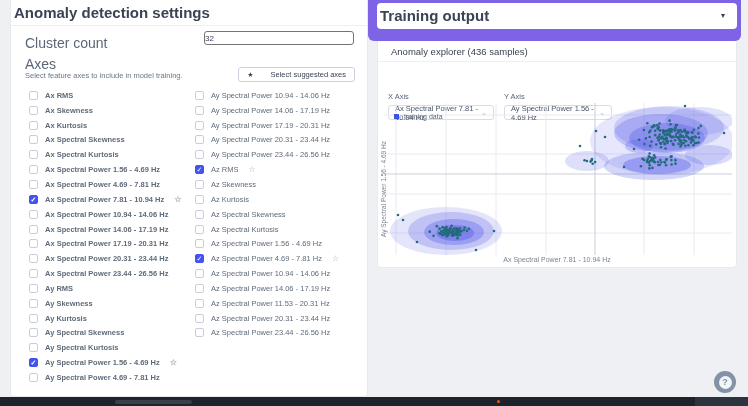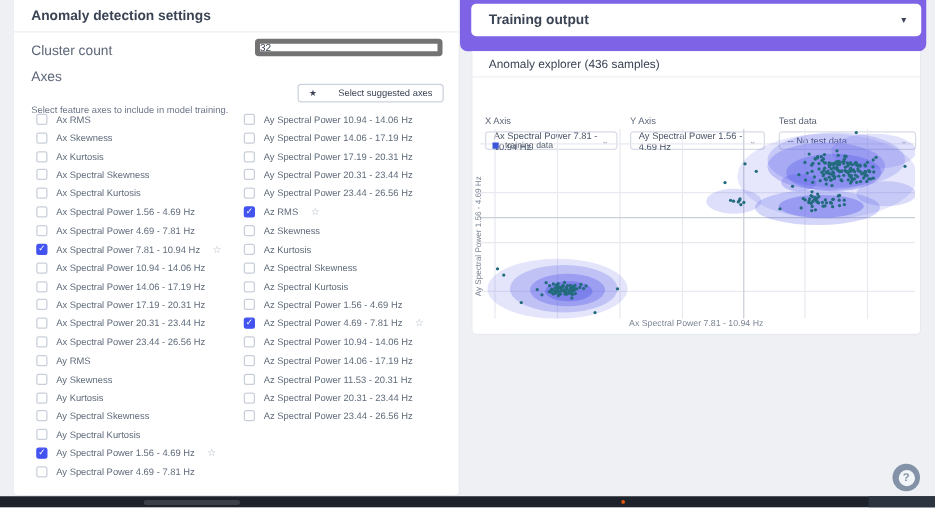--- a/index.html
+++ b/index.html
@@ -7,29 +7,29 @@
   body {
     font-family:"Liberation Sans", sans-serif;
     background:#eef0f4;
     position:relative;
     color:#3a4354;
   }
   .card { background:#fff; position:absolute; }
 
   
   #left-panel { left:10px; top:0; width:358px; height:397px; border:1px solid #e8eaf0; border-top:none; border-radius:0 0 4px 4px; }
-  .panel-title { font-size:11px; font-weight:bold; color:#3a4354; height:26px; line-height:26px; padding-left:14px; border-bottom:1px solid #edeff4; }
-  .field-label { position:absolute; font-size:11px; color:#5c6678; }
-  #cluster-count-input { position:absolute; top:31px; right:13px; width:150px; height:14px; border:4px solid #737373; border-radius:3px; font-size:8px; color:#3a4354; padding-left:0; font-family:"Liberation Sans",sans-serif; }
-  .help-text { position:absolute; left:14px; top:71px; font-size:7.5px; color:#6c7688;margin-top:12px; }
+  .panel-title { font-size:15px; font-weight:bold; color:#3a4354; height:26px; line-height:26px; padding-left:3px; border-bottom:1px solid #edeff4; }
+  .field-label { position:absolute; font-size:14px; color:#5c6678; }
+  #cluster-count-input { position:absolute; top:31px; right:13px; width:150px; height:14px; border:1px solid #737373; border-radius:3px; font-size:8px; color:#3a4354; padding-left:0; font-family:"Liberation Sans",sans-serif; }
+  .help-text { position:absolute; left:14px; top:71px; font-size:7.5px; color:#6c7688; }
   #suggest-btn { position:absolute; right:12px; top:67px; height:15px; background:#fff; border:1px solid #ccd2dd; border-radius:3px; font-size:7.5px; color:#3a4354; padding:0 8px; display:flex; align-items:center; gap:17px; cursor:pointer; font-family:"Liberation Sans",sans-serif; }
   #suggest-btn .star-solid { font-size:7px; color:#3a4354; }
 
   .cb-col { position:absolute; top:88px; }
-  #cb-col-1 { left:18px; width:162px; }
+  #cb-col-1 { left:18px; width:162px;font-weight:bold; }
   #cb-col-2 { left:184px; width:172px; }
   .cb-row { height:14.85px; display:flex; align-items:center; gap:7px; cursor:pointer; }
   .cb-box { width:9px; height:9px; border:1px solid #c9cfda; border-radius:2px; background:#fff; flex:0 0 auto; font-size:7px; line-height:8px; text-align:center; color:#fff; }
   .cb-box.checked { background:#4353f0; border-color:#4353f0; }
   .cb-label { font-size:7.5px; color:#5f6b7a; white-space:nowrap; }
   .cb-star { font-size:8px; color:#a7b0bd; margin-left:3px; }
 
   
   #purple-wrap { position:absolute; left:368px; top:0; width:373px; height:41px; background:#7e63e6; border-radius:0 0 6px 6px; }
   #training-card { left:377px; top:3px; width:360px; height:26px; border-radius:4px; }
@@ -251,27 +251,20 @@
     <span class="sel-label">X Axis</span>
     <div class="select">
       <span>Ax Spectral Power 7.81 - 10.94 Hz</span>
       <span class="chev">⌄</span>
     </div>
   </div>
   <div class="sel-group" id="sel-y">
     <span class="sel-label">Y Axis</span>
     <div class="select">
       <span>Ay Spectral Power 1.56 - 4.69 Hz</span>
-      <span class="chev">⌄</span>
-    </div>
-  </div>
-  <div class="sel-group" id="sel-test">
-    <span class="sel-label">Test data</span>
-    <div class="select">
-      <span>-- No test data</span>
       <span class="chev">⌄</span>
     </div>
   </div>
 
   <div id="chart-zone">
     <svg id="scatter-svg" width="348" height="152">
         <line x1="12" y1="0" x2="12" y2="152" stroke="#e9eaf1" stroke-width="1"></line>
         <line x1="62" y1="0" x2="62" y2="152" stroke="#e9eaf1" stroke-width="1"></line>
         <line x1="112" y1="0" x2="112" y2="152" stroke="#e9eaf1" stroke-width="1"></line>
         <line x1="162" y1="0" x2="162" y2="152" stroke="#e9eaf1" stroke-width="1"></line>

